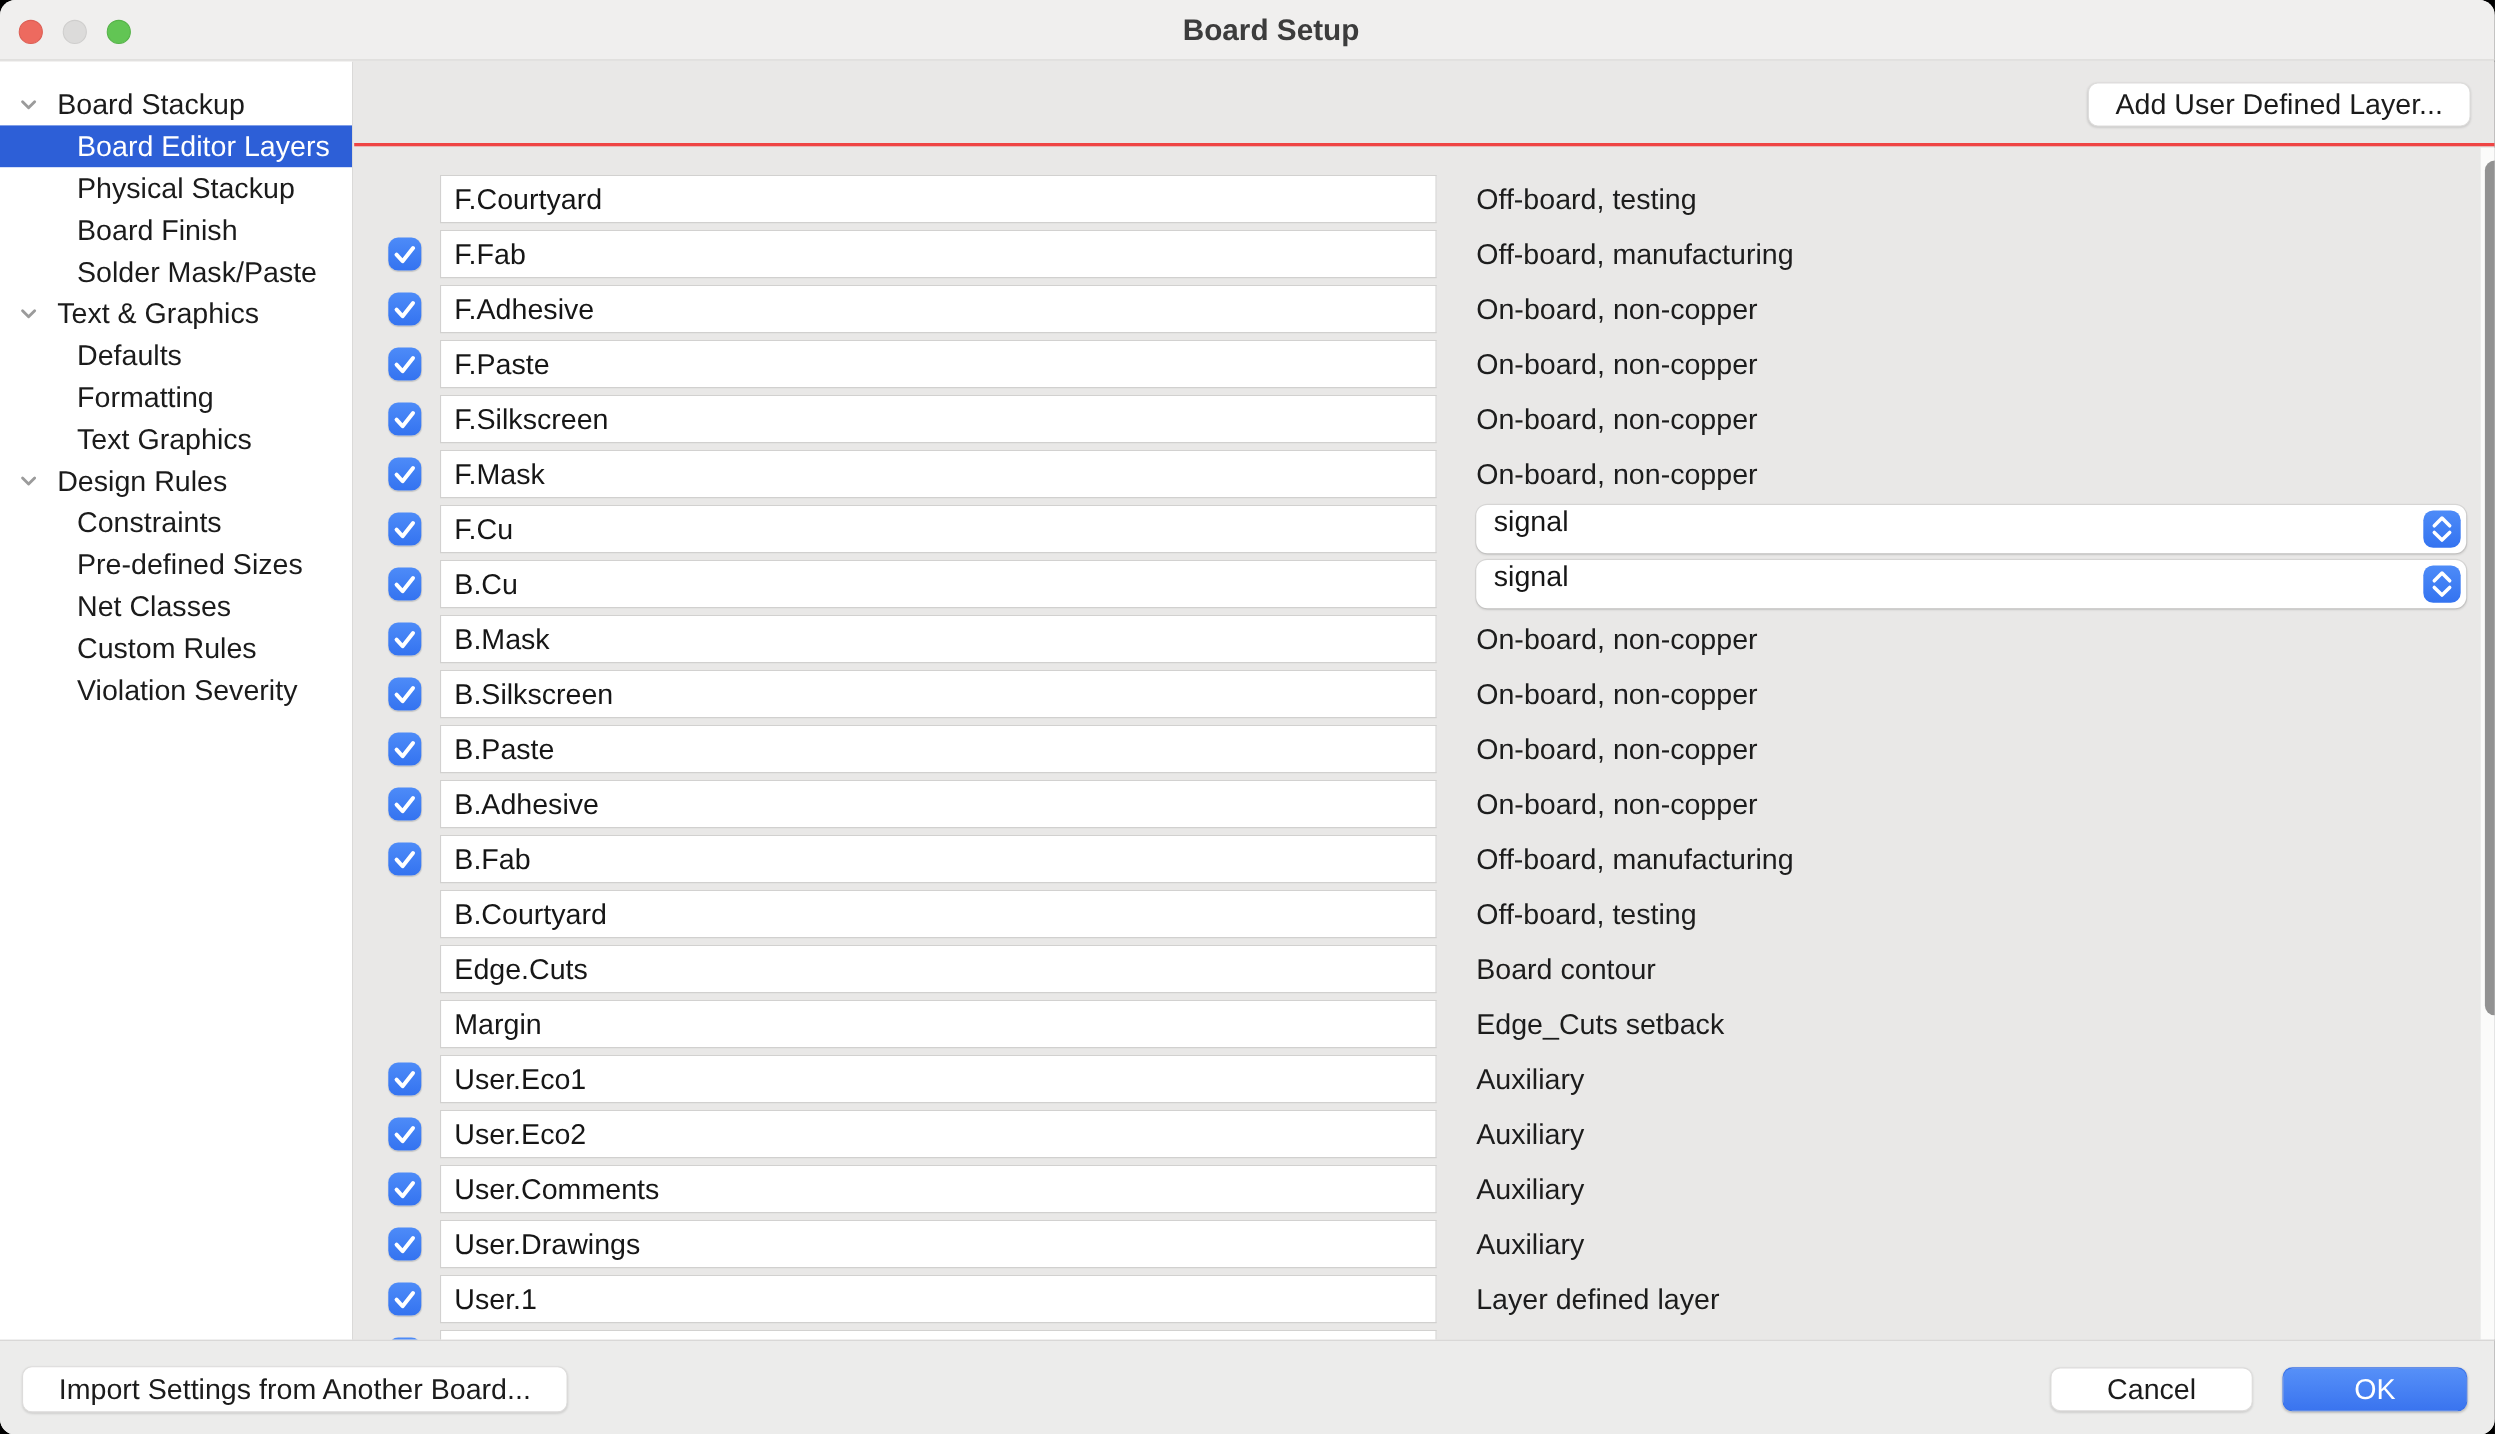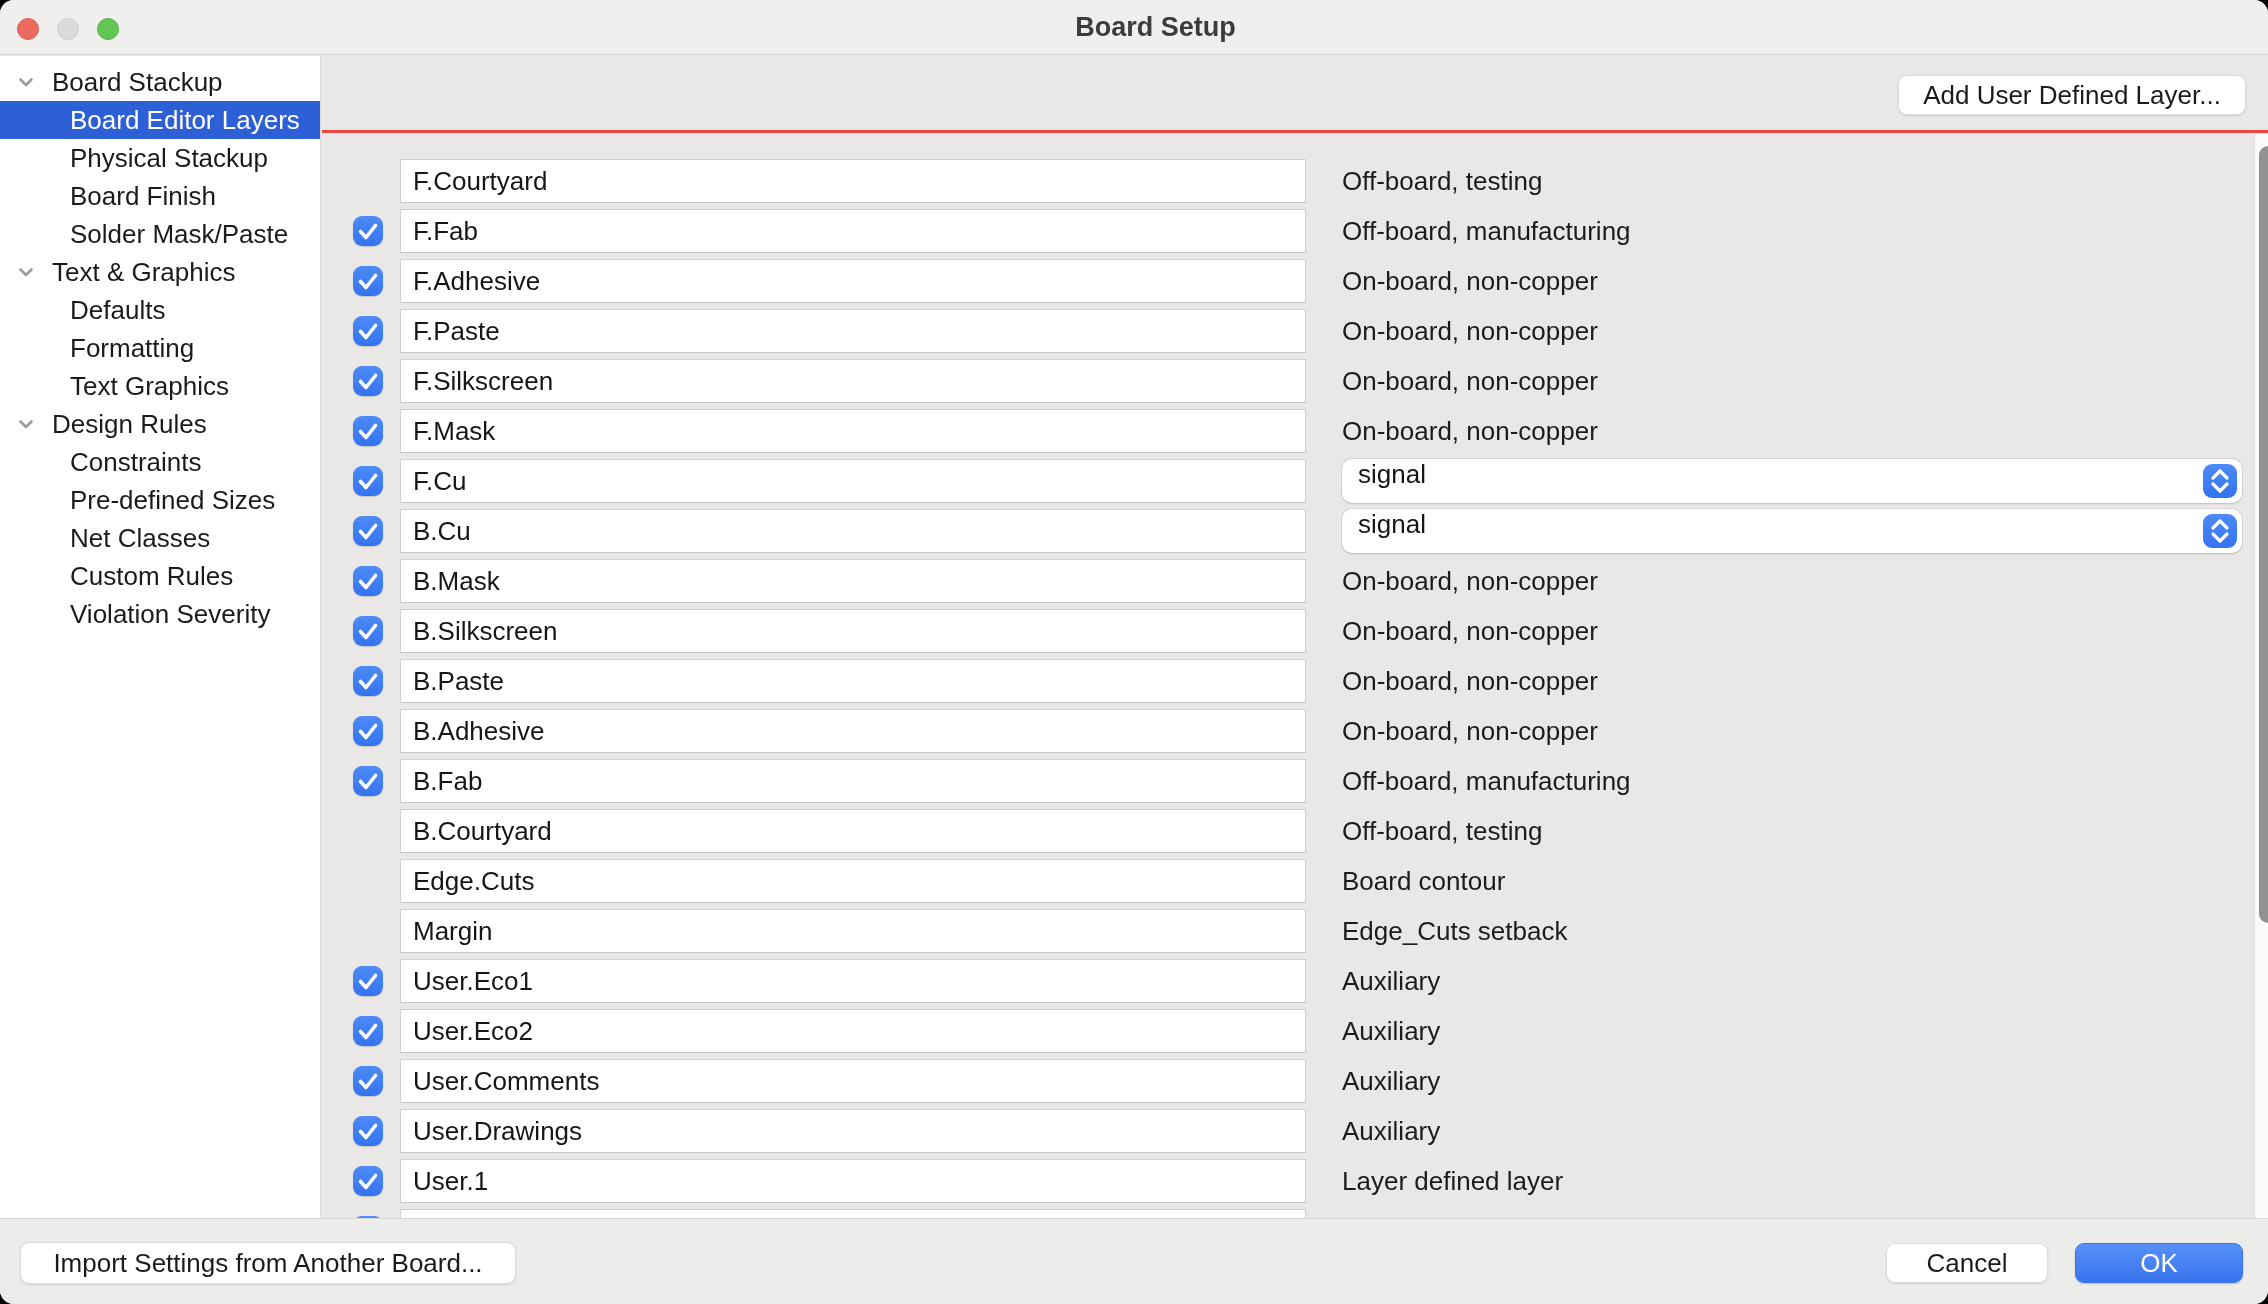--- a/index.html
+++ b/index.html
@@ -10,21 +10,21 @@
 
   
   .titlebar{position:absolute;left:0;top:0;width:100%;height:55px;background:#f0efee;border-bottom:1px solid #d7d6d5;}
   .traffic{position:absolute;top:18px;width:22px;height:22px;border-radius:50%;}
   .traffic.red{left:17px;background:#ed6a5f;border:1px solid #dd5f55;}
   .traffic.gray{left:57px;background:#dcdbda;border:1px solid #cfcecd;}
   .traffic.green{left:97px;background:#62c554;border:1px solid #56b349;}
   .win-title{position:absolute;left:0;right:0;top:0;height:55px;line-height:55px;text-align:center;font-size:27px;font-weight:700;color:#3c3c3c;margin-left:43px;}
 
   
-  .sidebar{position:absolute;left:0;top:56px;width:321px;height:1162px;background:#ffffff;border-right:1px solid #dad9d8;padding-top:7px;overflow:hidden;}
+  .sidebar{position:absolute;left:0;top:56px;width:321px;height:1162px;background:#ffffff;border-right:1px solid #dad9d8;padding-top:20px;overflow:hidden;}
   .side-item{position:relative;display:flex;align-items:center;height:38px;width:100%;font-size:26px;color:#1b1b1b;padding-left:14px;cursor:default;}
   .side-item.indent{padding-left:32px;}
   .side-item .chev{width:24px;height:24px;flex:0 0 24px;display:flex;align-items:center;justify-content:center;}
   .side-item .label{margin-left:14px;white-space:nowrap;}
   .side-item.selected{background:#2d5fd7;color:#ffffff;}
 
   
   .content{position:absolute;left:322px;top:56px;width:1946px;height:1162px;background:#e9e8e7;}
   .content-header{position:absolute;left:0;top:0;width:100%;height:77px;border-bottom:3px solid #ef4444;}
   .btn{display:flex;align-items:center;justify-content:center;background:#ffffff;border:1px solid #dddcdb;border-radius:9px;font-size:26px;color:#1b1b1b;box-shadow:0 1px 2px rgba(0,0,0,0.12);cursor:default;white-space:nowrap;}
@@ -41,21 +41,21 @@
   .dropdown .sel-value{font-size:26px;color:#161616;margin-left:16px;}
   .stepper{position:absolute;right:5px;top:5px;width:34px;height:34px;border-radius:9px;background:linear-gradient(180deg,#4d8bf8,#3473f0);display:flex;align-items:center;justify-content:center;}
 
   
   .scroll-track{position:absolute;right:0;top:0;width:28px;height:100%;background:#fbfbfa;border-left:1px solid #e2e1e0;}
   .scroll-thumb{position:absolute;left:4px;top:12px;width:18px;height:777px;border-radius:9px;background:rgba(60,60,60,0.55);}
 
   
   .bottom-bar{position:absolute;left:0;bottom:0;width:100%;height:86px;background:#ececeb;border-top:1px solid #d7d6d5;}
   .import-btn{position:absolute;left:20px;top:23px;width:496px;height:42px;}
-  .cancel-btn{position:absolute;right:220px;top:24px;width:162px;height:40px;}
+  .cancel-btn{position:absolute;right:220px;top:24px;width:184px;height:40px;}
   .ok-btn{position:absolute;right:25px;top:24px;width:168px;height:40px;background:linear-gradient(180deg,#5690f8,#3a74ef);border:1px solid #3a72e8;border-radius:9px;color:#ffffff;font-size:26px;display:flex;align-items:center;justify-content:center;box-shadow:0 1px 2px rgba(0,0,0,0.2);}
 </style>
 </head>
 <body>
 
 <div class="window">
 
   <div class="titlebar">
     <span class="traffic red"></span>
     <span class="traffic gray"></span>

